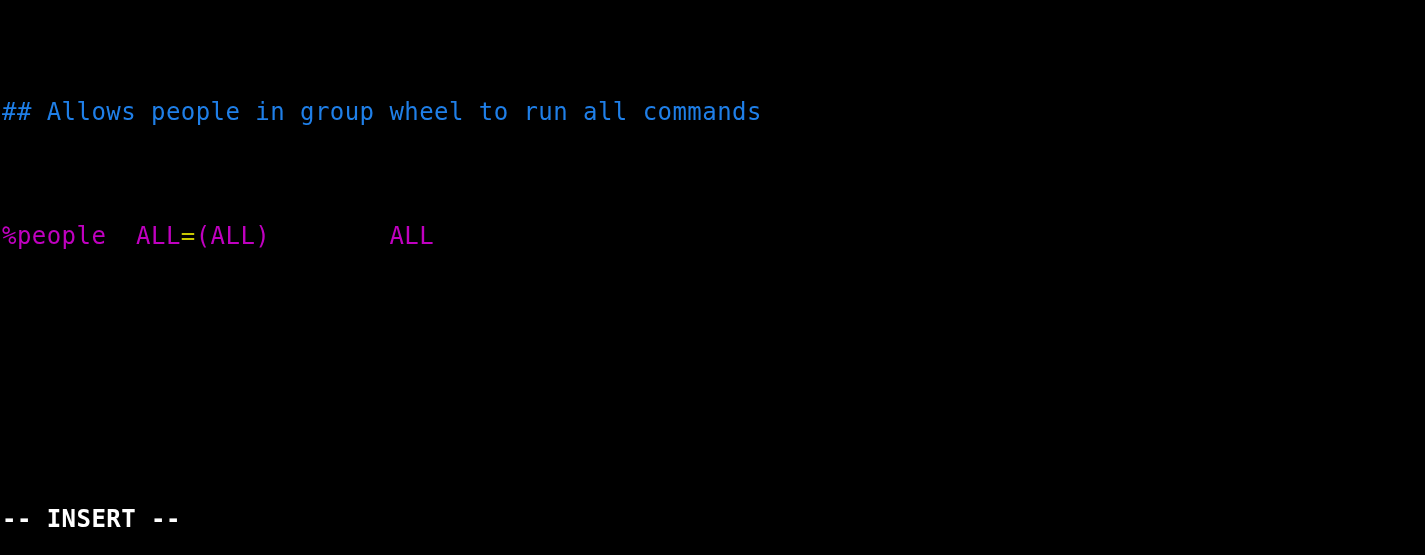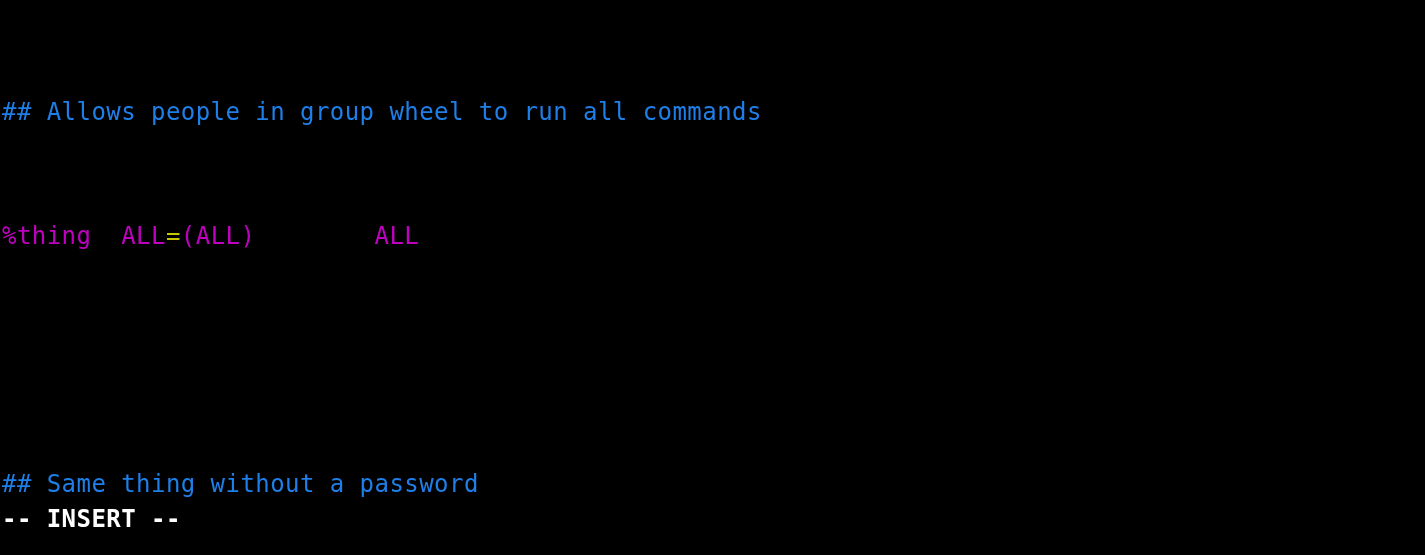--- a/index.html
+++ b/index.html
@@ -62,25 +62,24 @@
 </style>
 </head>
 <body>
 
 <div id="terminal">
 
   <div id="buffer">
 
     <div class="line"><span class="c-comment">## Allows people in group wheel to run all commands</span></div>
 
-    <div class="line"><span class="c-magenta">%thing</span><span class="c-magenta">  </span><span class="c-magenta">ALL</span><span class="c-yellow">=</span><span class="c-magenta">(ALL)</span><span class="c-magenta">        </span><span class="c-magenta">ALL</span></div>
+    <div class="line"><span class="c-magenta">%people</span><span class="c-magenta">  </span><span class="c-magenta">ALL</span><span class="c-yellow">=</span><span class="c-magenta">(ALL)</span><span class="c-magenta">        </span><span class="c-magenta">ALL</span></div>
 
     <div class="line blank"><span></span></div>
 
-    <div class="line"><span class="c-comment">## Same thing without a password</span></div>
 
     
 
     
 
     
 
     
 
     

